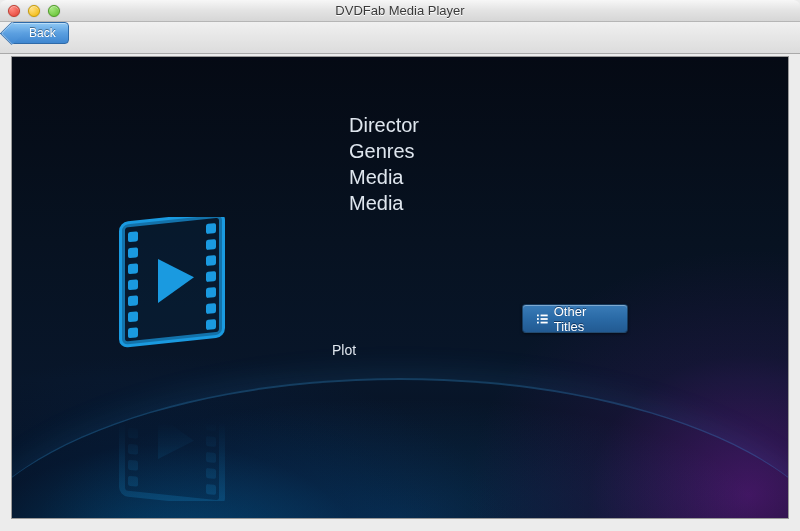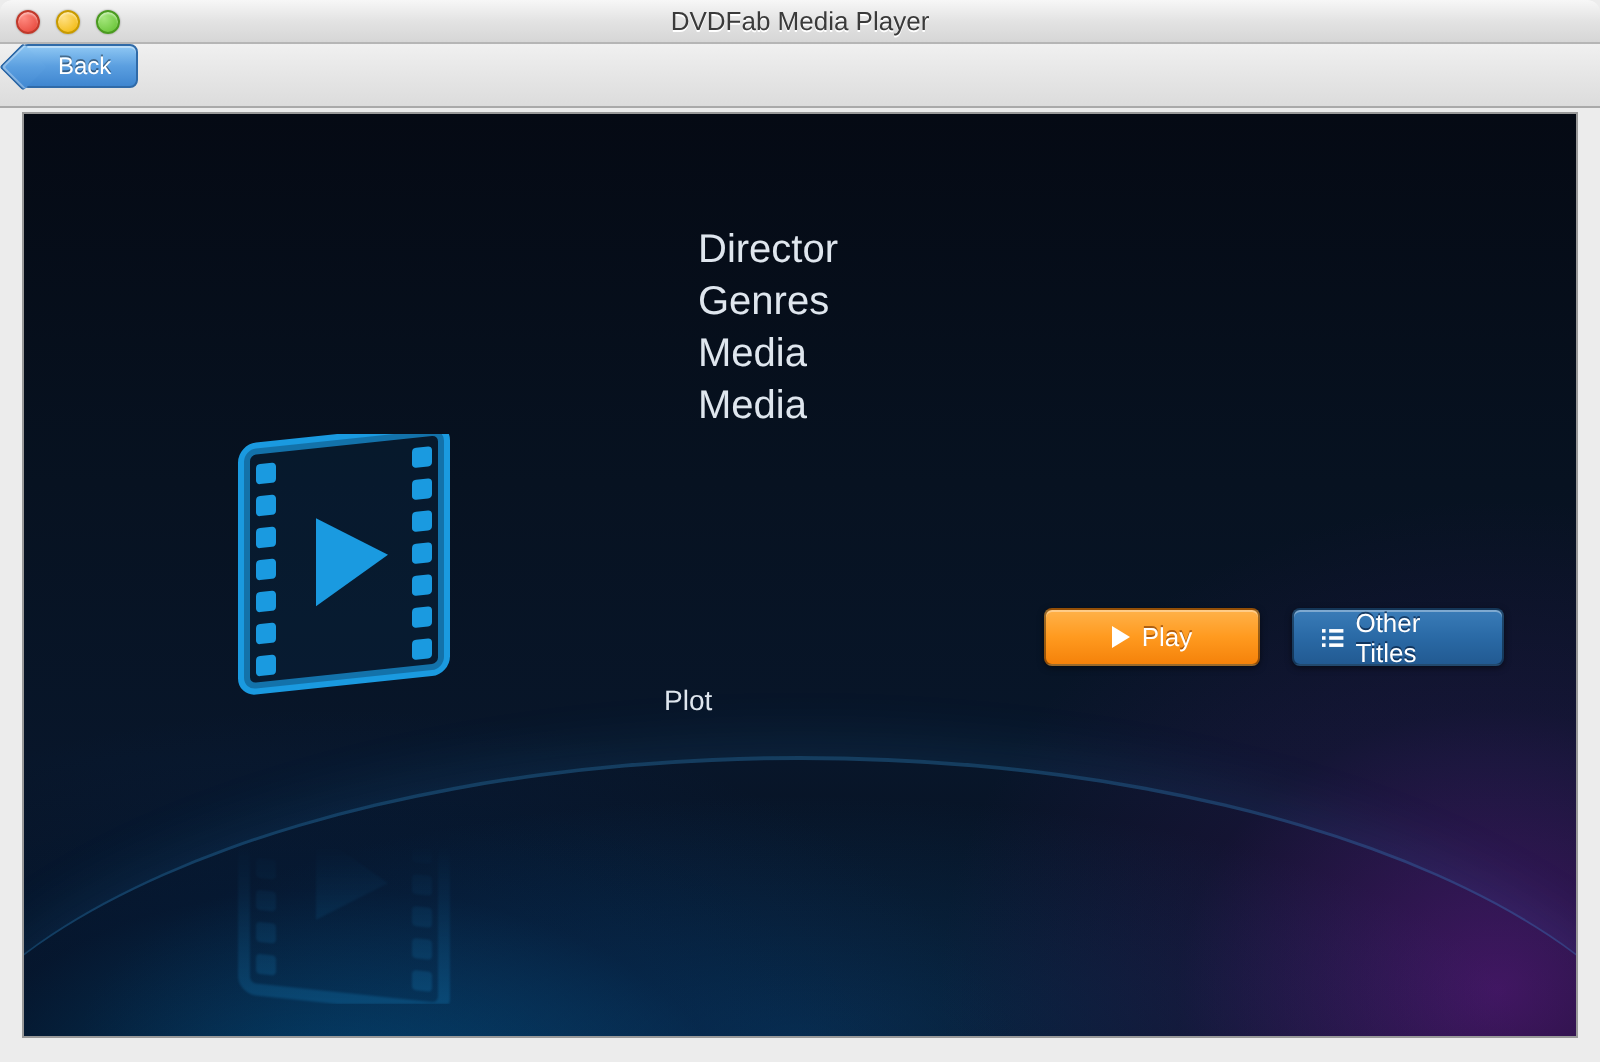--- a/index.html
+++ b/index.html
@@ -254,26 +254,20 @@
   <div class="meta">
     <div>Director</div>
     <div>Genres</div>
     <div>Media</div>
     <div>Media</div>
   </div>
 
   <div class="plot-label">Plot</div>
 
   <div class="actions">
-    <div class="btn btn-play">
-      <svg width="9" height="11" viewBox="0 0 9 11">
-        <polygon points="0,0 0,11 9,5.5" fill="#fff"></polygon>
-      </svg>
-      <span>Play</span>
-    </div>
     <div class="btn btn-other">
       <svg width="12" height="10" viewBox="0 0 12 10">
         <rect x="0" y="0" width="2" height="2" fill="#fff"></rect>
         <rect x="4" y="0" width="8" height="2" fill="#fff"></rect>
         <rect x="0" y="4" width="2" height="2" fill="#fff"></rect>
         <rect x="4" y="4" width="8" height="2" fill="#fff"></rect>
         <rect x="0" y="8" width="2" height="2" fill="#fff"></rect>
         <rect x="4" y="8" width="8" height="2" fill="#fff"></rect>
       </svg>
       <span>Other Titles</span>

